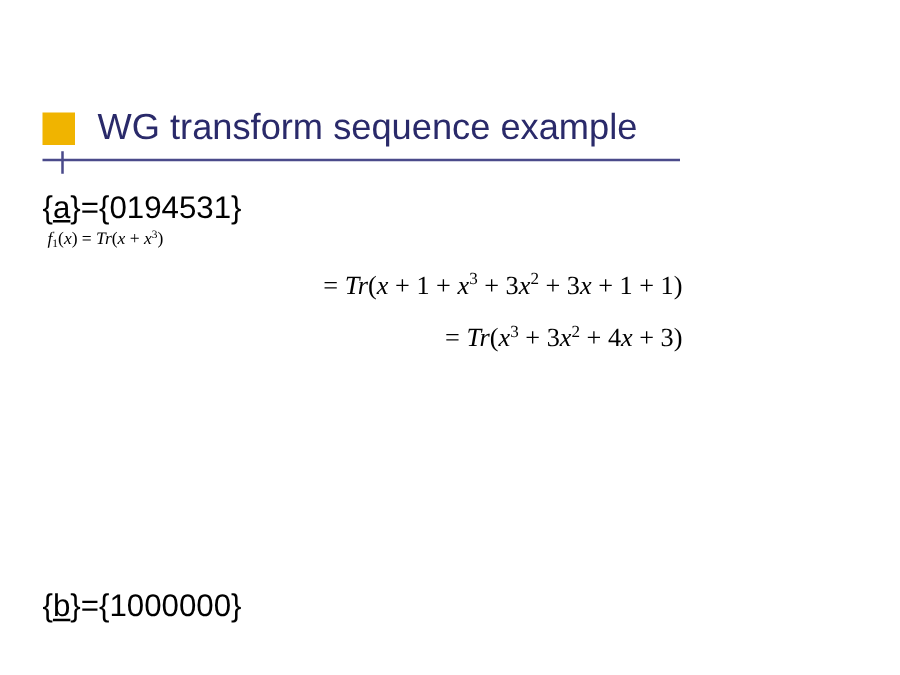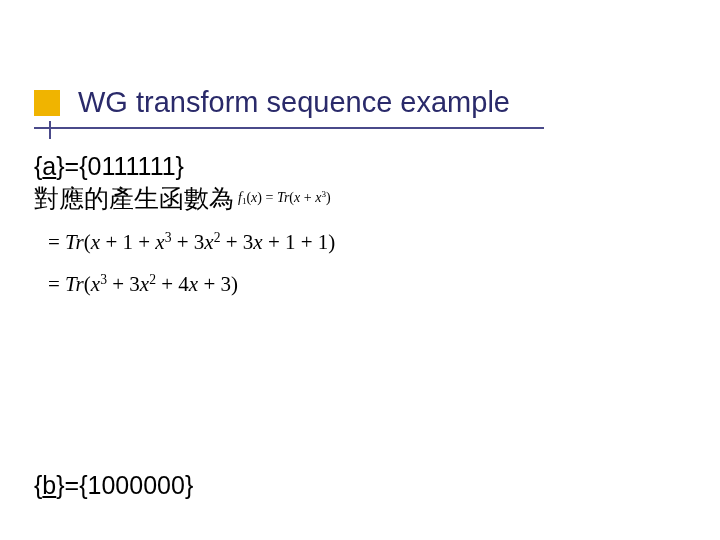--- a/index.html
+++ b/index.html
@@ -89,20 +89,21 @@
   }
   .math .sup {
     font-size: 0.65em;
     vertical-align: 0.55em;
     font-style: normal;
   }
   .math .rm { font-style: normal; }
 
   .deriv {
     margin-top: 8px;
+    text-align: right;
   }
   .deriv .math {
     font-size: 21px;
   }
   .deriv-line {
     margin: 10px 0;
     padding-left: 14px;
   }
 
   .result {
@@ -123,25 +124,24 @@
     <div class="slide-title">WG transform sequence example</div>
   </div>
   <div class="title-rule"></div>
   <div class="title-tick"></div>
 
   <div class="body">
 
     <div class="line">
       <span>{</span>
         <span class="u">a</span>
-        <span>}={0111111}</span>
+        <span>}={0194531}</span>
     </div>
 
     <div class="line">
-      <span>對應的產生函數為</span>
       <span class="math" style="margin-left:4px;">
         <span class="mi">f</span><span class="sub">1</span><span class="rm">(</span><span>x</span><span class="rm">) = </span><span>Tr</span><span class="rm">(</span><span>x</span><span class="rm"> + </span><span>x</span><span class="sup">3</span><span class="rm">)</span>
       </span>
     </div>
 
 
     <div class="deriv">
       <div class="deriv-line">
         <span class="math">
           <span class="rm">= </span><span>Tr</span><span class="rm">(</span><span>x</span><span class="rm"> + 1 + </span><span>x</span><span class="sup">3</span><span class="rm"> + 3</span><span>x</span><span class="sup">2</span><span class="rm"> + 3</span><span>x</span><span class="rm"> + 1 + 1)</span>

